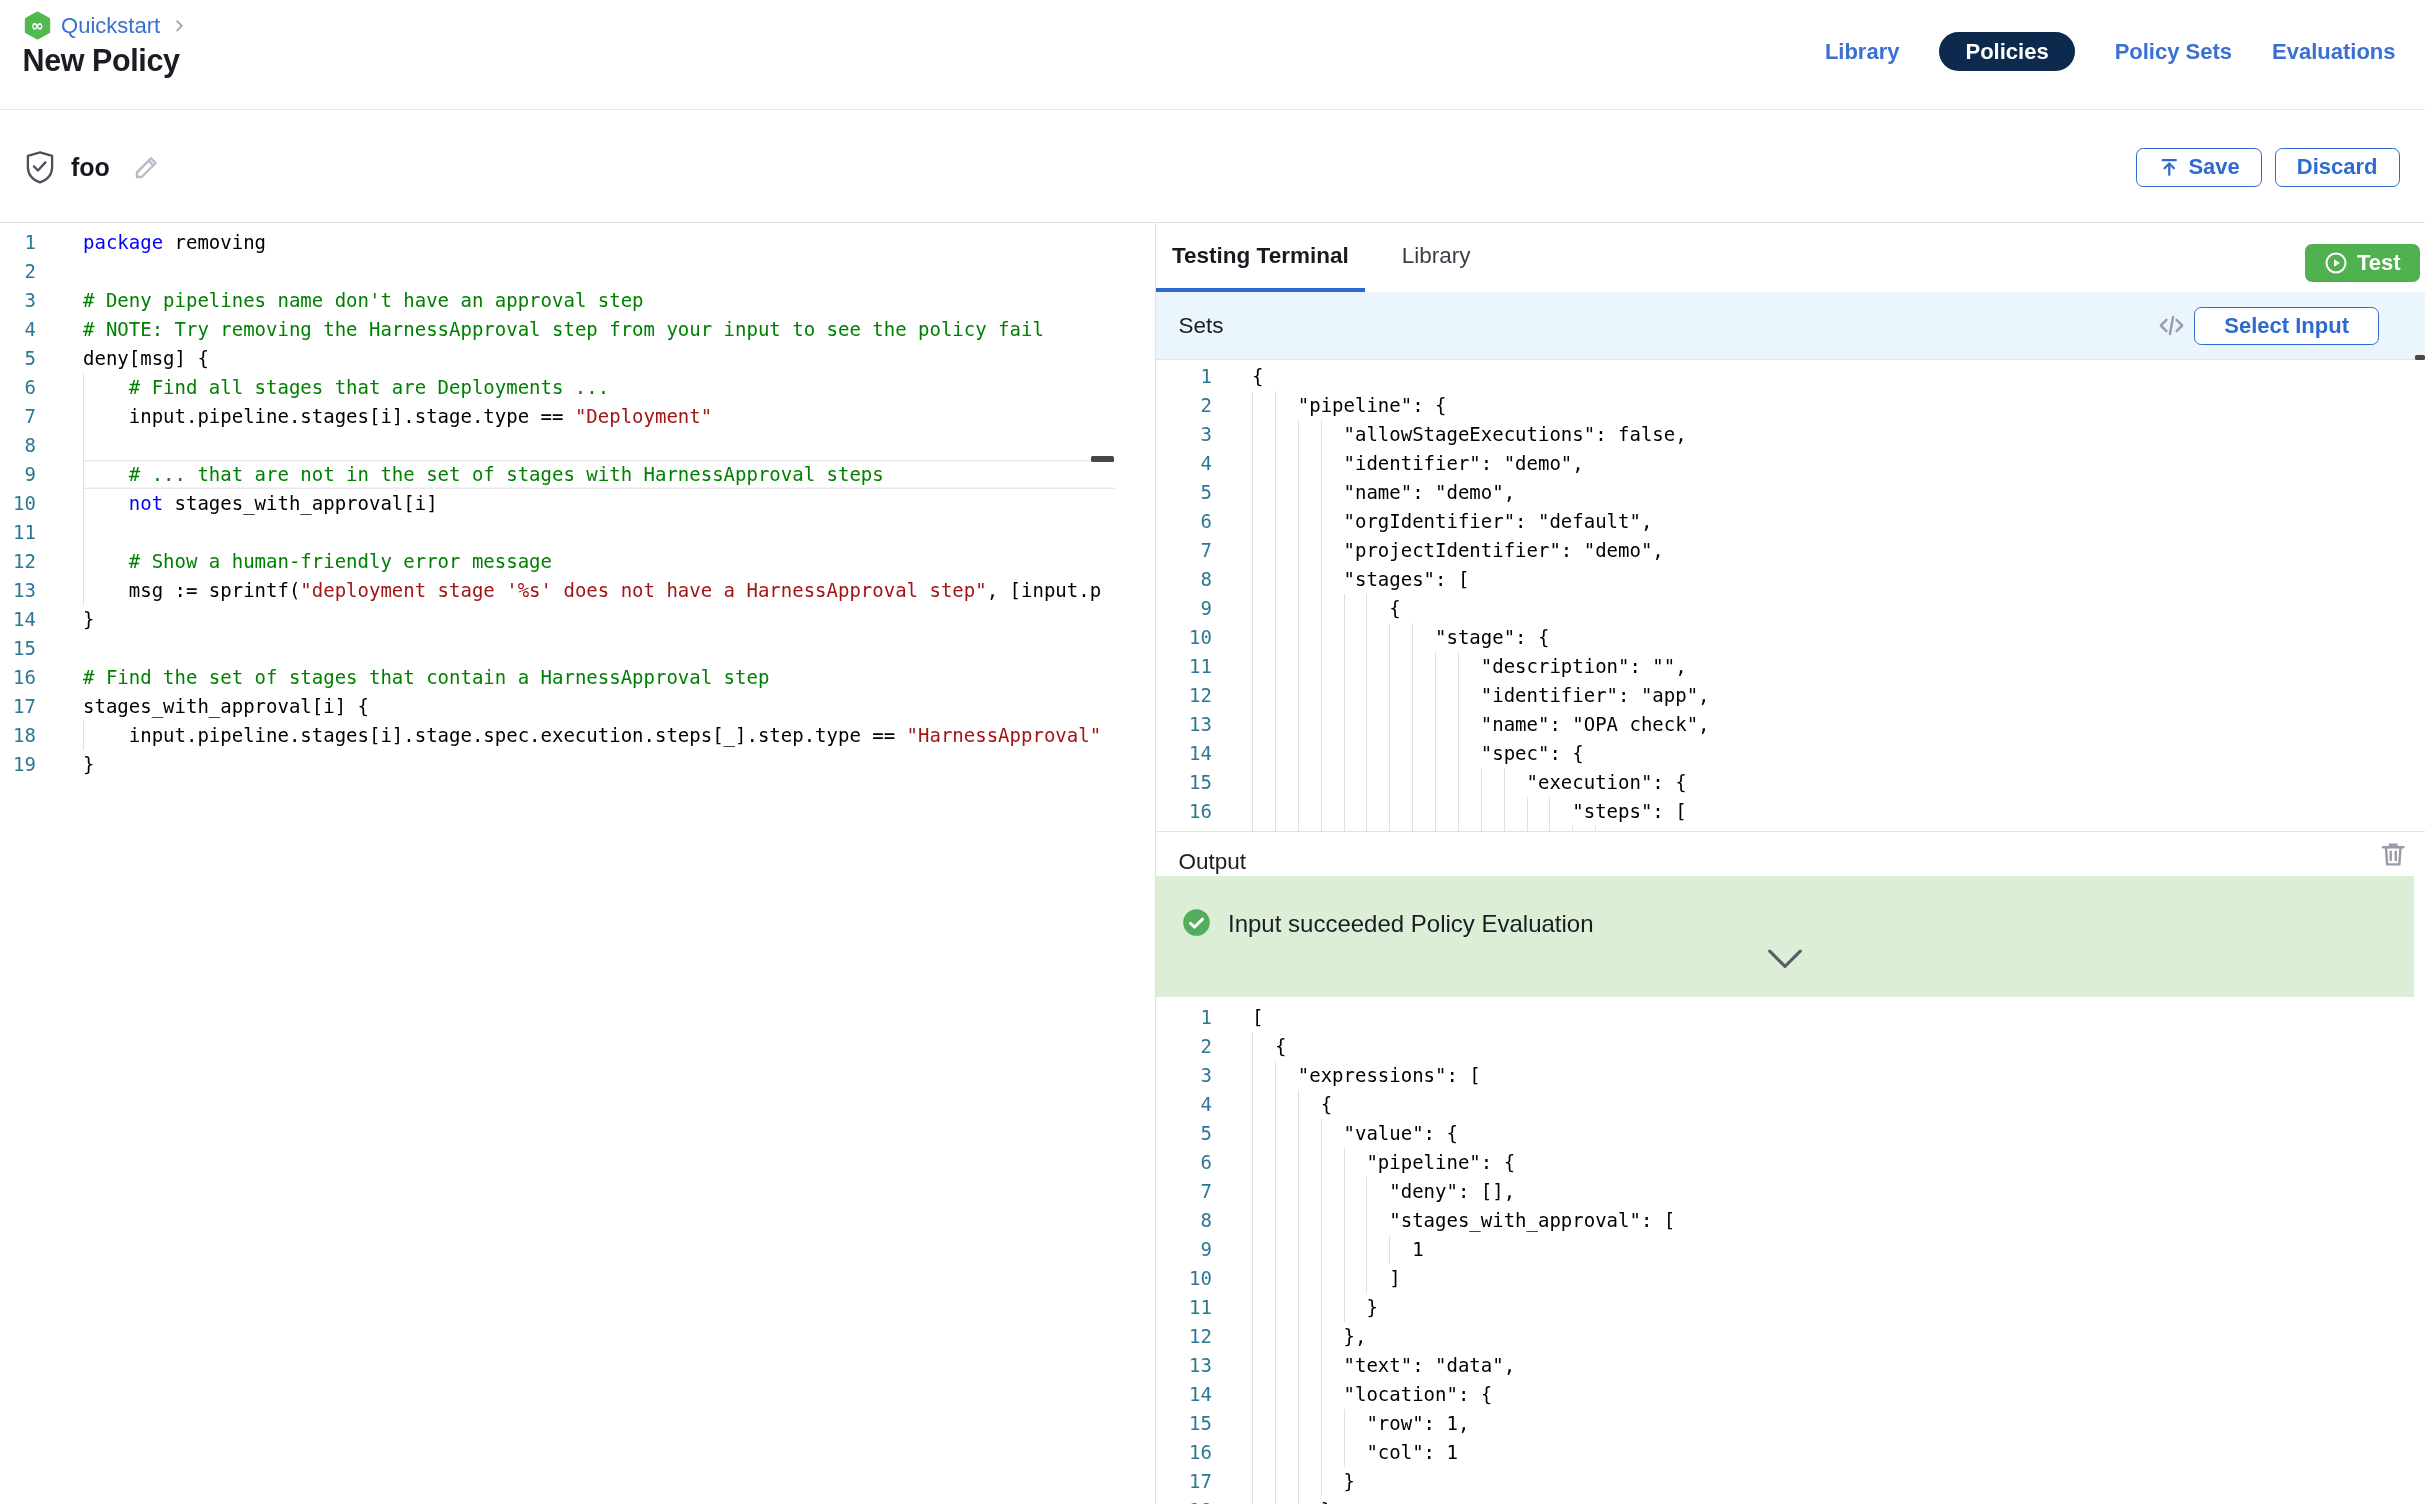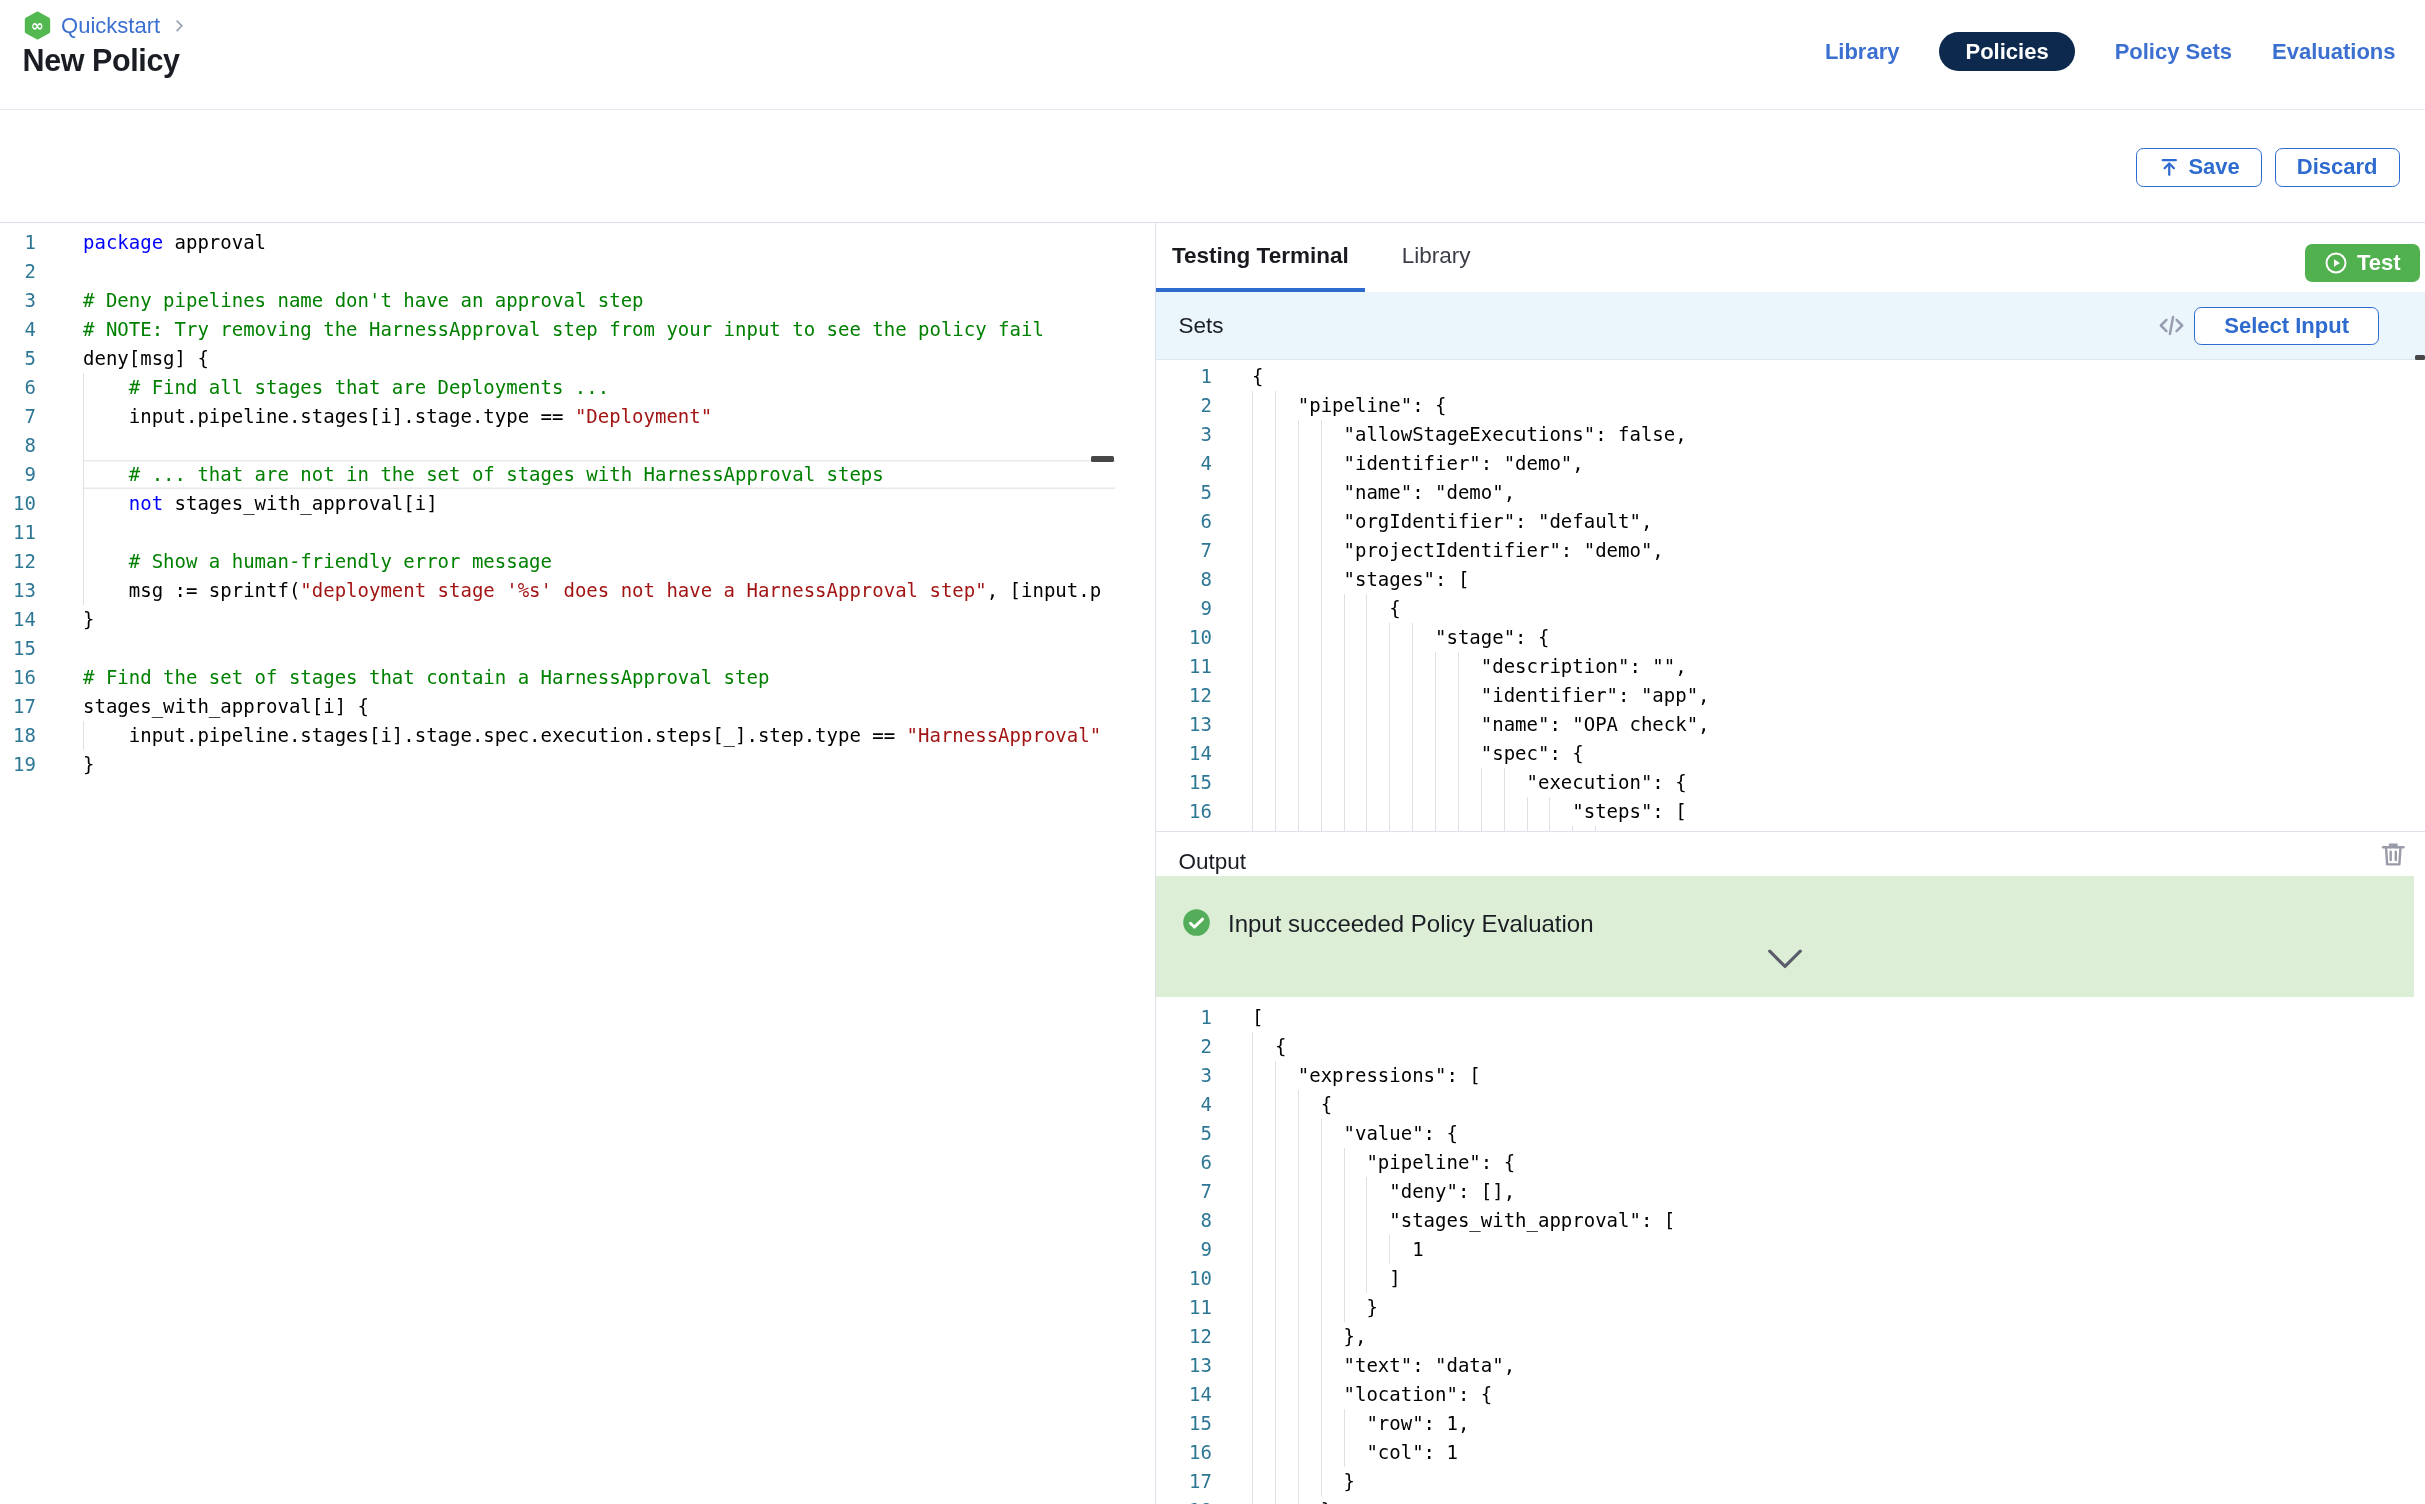--- a/index.html
+++ b/index.html
@@ -93,39 +93,50 @@
     <div class="page-title">New Policy</div>
     <div class="header-tabs">
       <span class="htab">Library</span>
       <span class="htab active">Policies</span>
       <span class="htab">Policy Sets</span>
       <span class="htab">Evaluations</span>
     </div>
   </div>
 
   <div class="toolbar">
+    <div class="policy-id">
+      <svg class="shield-icon" viewBox="0 0 24 26" fill="none" stroke="#4d4f5c" stroke-width="1.7">
+        <path d="M12 1.8l9 2.6v8.2c0 5.8-3.9 9.6-9 11.4-5.1-1.8-9-5.6-9-11.4V4.4l9-2.6z"></path>
+        <path d="M7.5 12.2l3 3 5.5-6" stroke-linecap="round" stroke-linejoin="round"></path>
+      </svg>
+      <span class="policy-name">foo</span>
+      <svg class="pencil-icon" viewBox="0 0 24 24" fill="none" stroke="#b9bacb" stroke-width="1.8">
+        <path d="M15 5.5l3.5 3.5L8 19.5H4.5V16L15 5.5z" stroke-linejoin="round"></path>
+        <path d="M13.2 7.3l3.5 3.5"></path>
+      </svg>
+    </div>
     <div class="toolbar-buttons">
       <button class="btn-outline">
         <svg class="save-arrow" viewBox="0 0 24 24" fill="none" stroke="#2f6bce" stroke-width="2.4" stroke-linecap="round">
           <path d="M5 4.5h14"></path>
             <path d="M12 8.5V20"></path>
             <path d="M7 13l5-5 5 5" stroke-linejoin="round"></path>
         </svg>
         <span>Save</span>
       </button>
       <button class="btn-outline">
         <span>Discard</span>
       </button>
     </div>
   </div>
 
   <div class="main">
 
     <div class="editor editor-left">
-        <div class="row"><span class="ln">1</span><span class="code"><span class="tk-k">package</span><span class="tk-t"> approval</span></span></div>
+        <div class="row"><span class="ln">1</span><span class="code"><span class="tk-k">package</span><span class="tk-t"> removing</span></span></div>
         <div class="row"><span class="ln">2</span><span class="code"></span></div>
         <div class="row"><span class="ln">3</span><span class="code"><span class="tk-c"># Deny pipelines name don't have an approval step</span></span></div>
         <div class="row"><span class="ln">4</span><span class="code"><span class="tk-c"># NOTE: Try removing the HarnessApproval step from your input to see the policy fail</span></span></div>
         <div class="row"><span class="ln">5</span><span class="code"><span class="tk-t">deny[msg] {</span></span></div>
         <div class="row"><span class="ln">6</span><span class="code"><span class="ig" style="width: 4ch;"></span><span class="tk-c"># Find all stages that are Deployments ...</span></span></div>
         <div class="row"><span class="ln">7</span><span class="code"><span class="ig" style="width: 4ch;"></span><span class="tk-t">input.pipeline.stages[i].stage.type == </span><span class="tk-s">"Deployment"</span></span></div>
         <div class="row"><span class="ln">8</span><span class="code"><span class="ig" style="width: 4ch;"></span></span></div>
         <div class="row"><span class="ln">9</span><span class="code hl"><span class="ig" style="width: 4ch;"></span><span class="tk-c"># ... that are not in the set of stages with HarnessApproval steps</span></span></div>
         <div class="row"><span class="ln">10</span><span class="code"><span class="ig" style="width: 4ch;"></span><span class="tk-k">not</span><span class="tk-t"> stages_with_approval[i]</span></span></div>
         <div class="row"><span class="ln">11</span><span class="code"><span class="ig" style="width: 4ch;"></span></span></div>

